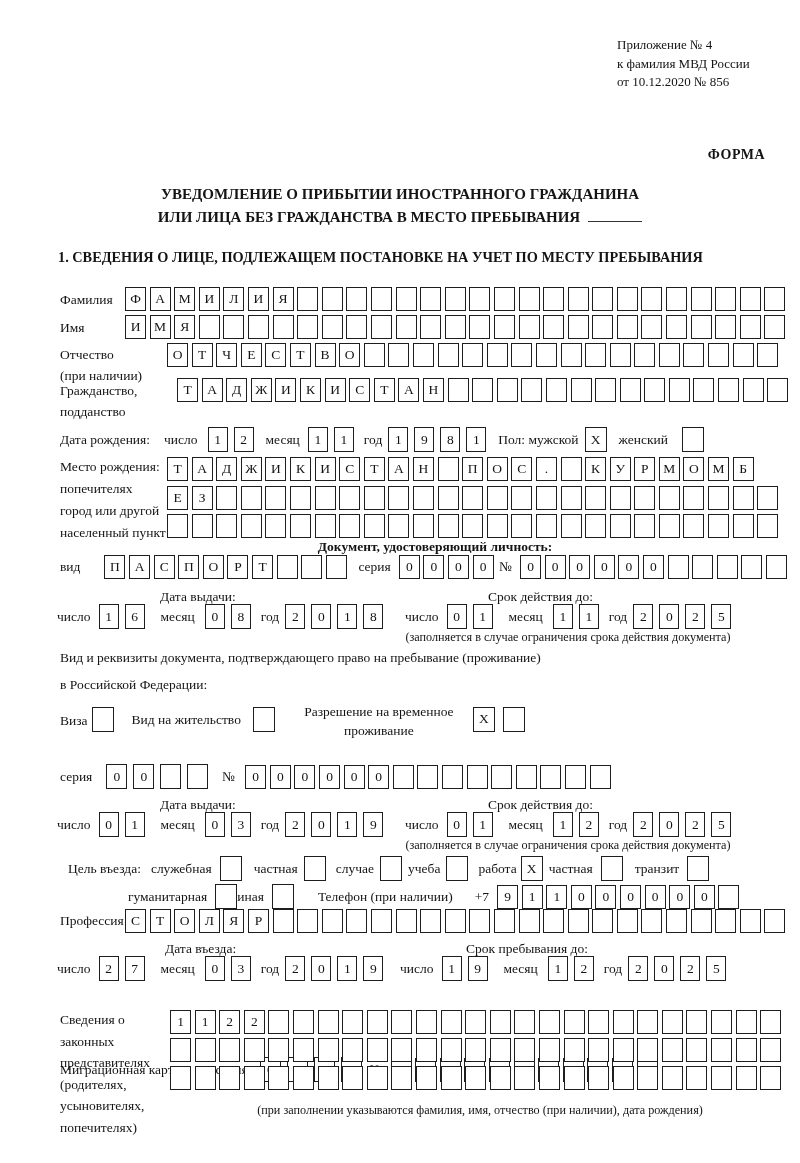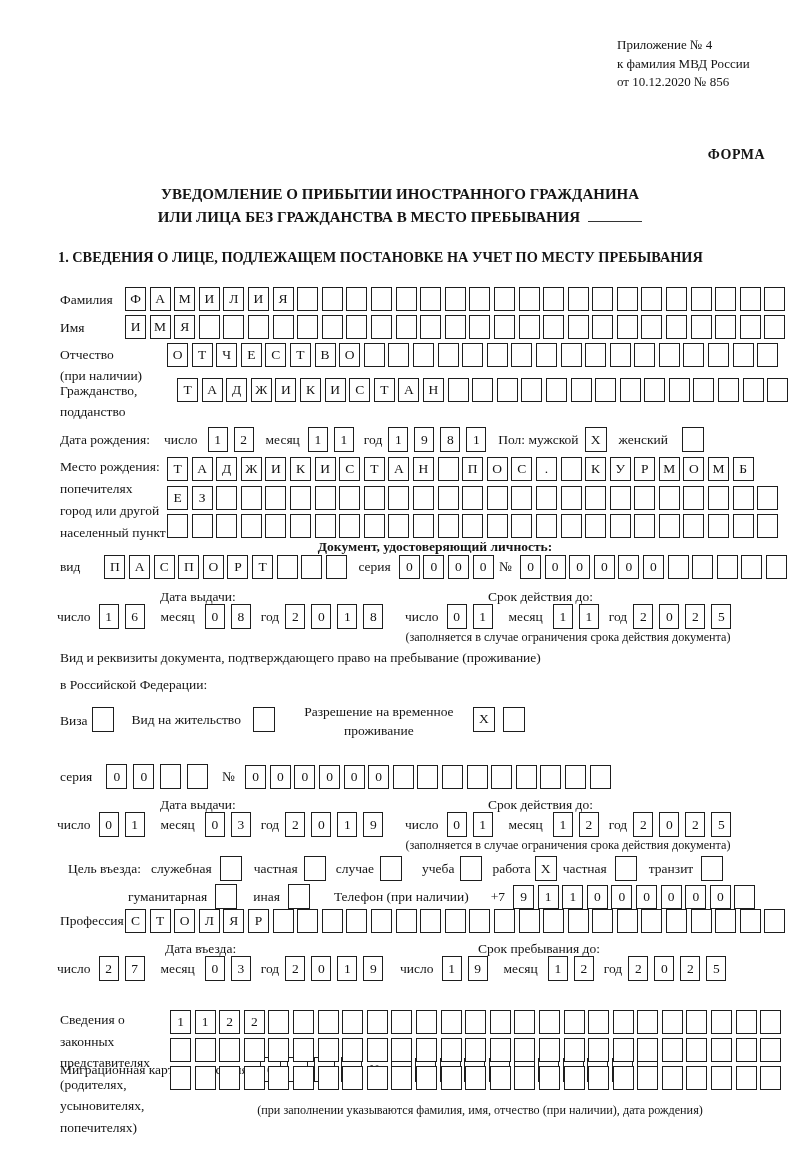--- a/index.html
+++ b/index.html
@@ -470,21 +470,21 @@
         <span class="cell"></span>
       </span>
     <span class="lbl" style="margin-left:12px">частная</span>
     <span class="cells box" style="margin-left:6px">
         <span class="cell"></span>
       </span>
     <span class="lbl" style="margin-left:10px">случае</span>
     <span class="cells box" style="margin-left:6px">
         <span class="cell"></span>
       </span>
-    <span class="lbl" style="margin-left:20px">учеба</span>
+    <span class="lbl" style="margin-left:6px">учеба</span>
     <span class="cells box" style="margin-left:6px">
         <span class="cell"></span>
       </span>
     <span class="lbl" style="margin-left:10px">работа</span>
     <span class="cells box" style="margin-left:4px">
         <span class="cell">X</span>
       </span>
     <span class="lbl" style="margin-left:6px">частная</span>
     <span class="cells box" style="margin-left:8px">
         <span class="cell"></span>
@@ -493,21 +493,21 @@
     <span class="cells box" style="margin-left:8px">
         <span class="cell"></span>
       </span>
   </div>
 
   <div class="flexrow" style="left:128px; top:884px;">
     <span class="lbl">гуманитарная</span>
     <span class="cells box" style="margin-left:8px">
         <span class="cell"></span>
       </span>
-    <span class="lbl" style="margin-left:16px">иная</span>
+    <span class="lbl" style="margin-left:0">иная</span>
     <span class="cells box" style="margin-left:8px">
         <span class="cell"></span>
       </span>
     <span class="lbl" style="margin-left:24px">Телефон (при наличии)</span>
     <span class="lbl" style="margin-left:22px">+7</span>
     <span class="cells" style="margin-left:8px">
         <span class="cell">9</span>
         <span class="cell">1</span>
         <span class="cell">1</span>
         <span class="cell">0</span>
@@ -545,21 +545,21 @@
       <span class="cell"></span>
       <span class="cell"></span>
       <span class="cell"></span>
       <span class="cell"></span>
       <span class="cell"></span>
       <span class="cell"></span>
       <span class="cell"></span>
     </div>
 
   <div class="abs lbl" style="left:165px; top:941px;">Дата въезда:</div>
-  <div class="abs lbl" style="left:478px; top:941px;">Срок пребывания до:</div>
+  <div class="abs lbl" style="left:466px; top:941px;">Срок пребывания до:</div>
 
   <div class="flexrow" style="left:57px; top:956px;">
     <span class="lbl">число</span>
     <span class="cells spread" style="margin-left:8px">
         <span class="cell">2</span>
         <span class="cell">7</span>
       </span>
     <span class="lbl" style="margin-left:10px">месяц</span>
     <span class="cells spread" style="margin-left:10px">
         <span class="cell">0</span>

